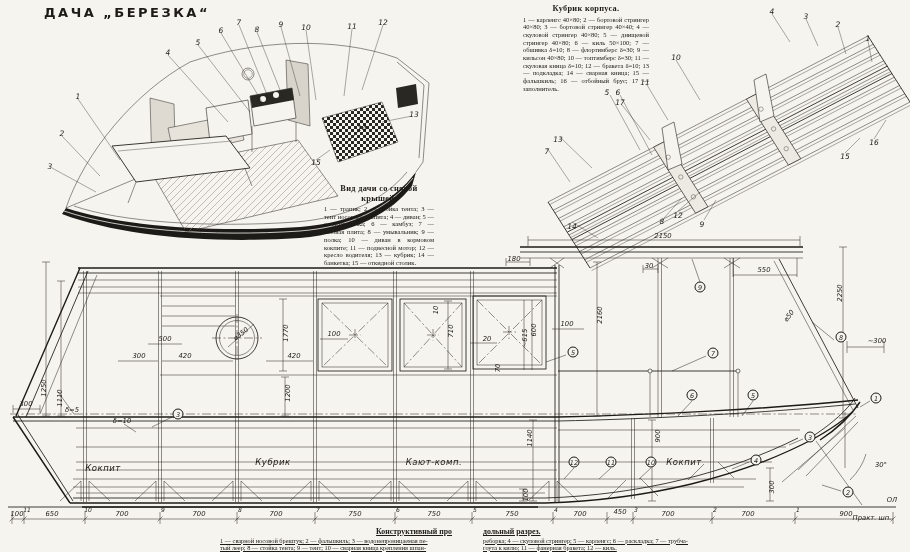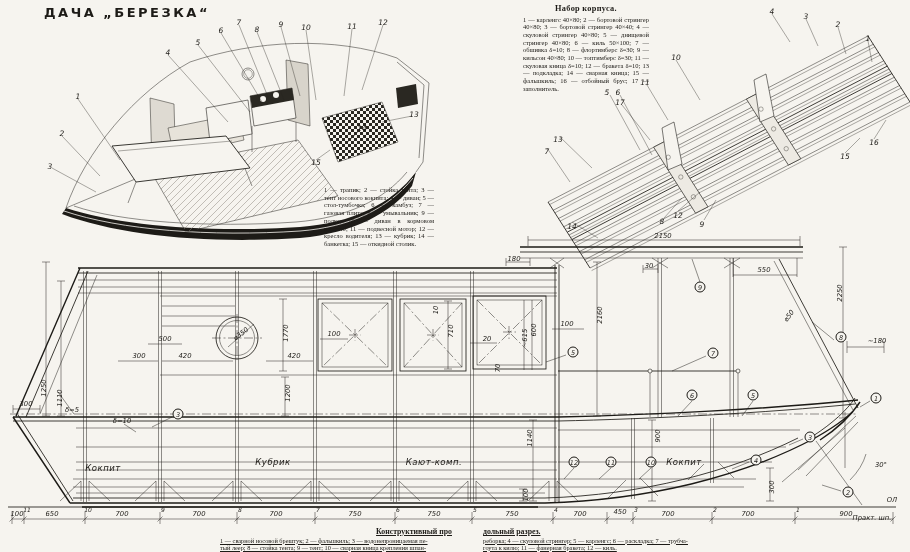--- a/index.html
+++ b/index.html
@@ -159,25 +159,26 @@
       </g>
       <path class="s3" id="frames-path" d="M83.5,271 V502 M86.5,271 V502 M158.5,271 V502 M161.5,271 V502 M235.5,271 V502 M238.5,271 V502 M313.5,271 V502 M316.5,271 V502 M393.5,271 V502 M396.5,271 V502 M470.5,271 V502 M473.5,271 V502 M631.5,418 V499 M634.5,418 V499 M710.5,418 V483 M713.5,418 V483 "></path>
       <path class="s3" id="knees-path" d="M60,501 L81,481 M81,481 V501 M89,481 V501 M89,481 L110,501 M135,501 L156,481 M156,481 V501 M164,481 V501 M164,481 L185,501 M212,501 L233,481 M233,481 V501 M241,481 V501 M241,481 L262,501 M290,501 L311,481 M311,481 V501 M319,481 V501 M319,481 L340,501 M370,501 L391,481 M391,481 V501 M399,481 V501 M399,481 L420,501 M447,501 L468,481 M468,481 V501 M476,481 V501 M476,481 L497,501 M528,501 L549,481 M549,481 V501 M557,481 V501 M557,481 L578,501 M608,498 L626,480 M640,478 L658,496 M688,480 L704,464 M718,462 L734,478 "></path>
       <path class="s3" id="chain-path" d="M12,519 H893 M12,512 V524 M9.5,521.5 L14.5,516.5 M24,512 V524 M21.5,521.5 L26.5,516.5 M85,512 V524 M82.5,521.5 L87.5,516.5 M160,512 V524 M157.5,521.5 L162.5,516.5 M237,512 V524 M234.5,521.5 L239.5,516.5 M315,512 V524 M312.5,521.5 L317.5,516.5 M395,512 V524 M392.5,521.5 L397.5,516.5 M472,512 V524 M469.5,521.5 L474.5,516.5 M553,512 V524 M550.5,521.5 L555.5,516.5 M607,512 V524 M604.5,521.5 L609.5,516.5 M633,512 V524 M630.5,521.5 L635.5,516.5 M712,512 V524 M709.5,521.5 L714.5,516.5 M795,512 V524 M792.5,521.5 L797.5,516.5 M893,512 V524 M890.5,521.5 L895.5,516.5 "></path>
     </g>
   </svg>
 
   <div class="pgtitle">ДАЧА „БЕРЕЗКА“</div>
 
   <div class="cap cutaway-cap">
+    <div class="cap-t">Вид дачи со снятой крышей.</div>
     <div class="cap-b">1 — трапик; 2 — стойка тента; 3 — тент носового кокпита; 4 — диван; 5 — стол-тумбочка; 6 — камбуз; 7 — газовая плита; 8 — умывальник; 9 — полка; 10 — диван в кормовом кокпите; 11 — подвесной мотор; 12 — кресло водителя; 13 — кубрик; 14 — банкетка; 15 — откидной столик.</div>
   </div>
 
   <div class="cap framing-cap">
-    <div class="cap-t">Набор корпуса.</div>
+    <div class="cap-t">Кубрик корпуса.</div>
     <div class="cap-b">1 — карленгс 40×80; 2 — бортовой стрингер 40×80; 3 — бортовой стрингер 40×40; 4 — скуловой стрингер 40×80; 5 — днищевой стрингер 40×80; 6 — киль 50×100; 7 — обшивка δ=10; 8 — флортимберс δ=30; 9 — кильсон 40×80; 10 — топтимберс δ=30; 11 — скуловая кница δ=10; 12 — бракета δ=10; 13 — подкладка; 14 — сварная кница; 15 — фальшкиль; 16 — отбойный брус; 17 — заполнитель.</div>
   </div>
 
   <div class="cap2 l">
     <div class="t">Конструктивный про</div>
     <div class="ln">1 — сварной носовой брештук; 2 — фальшкиль; 3 — водонепроницаемая пе-</div>
     <div class="ln">тый леер; 8 — стойка тента; 9 — тент; 10 — сварная кница крепления шпан-</div>
   </div>
 
   <div class="cap2 r">
@@ -220,21 +221,21 @@
       <span class="lbl" style="left: 525px; top: 338px; transform: translate(-50%, -50%) rotate(-90deg);">~615</span>
       <span class="lbl" style="left: 534px; top: 330px; transform: translate(-50%, -50%) rotate(-90deg);">600</span>
       <span class="lbl" style="left: 567px; top: 324px; transform: translate(-50%, -50%);">100</span>
       <span class="lbl" style="left: 600px; top: 315px; transform: translate(-50%, -50%) rotate(-90deg);">2160</span>
       <span class="lbl" style="left: 514px; top: 259px; transform: translate(-50%, -50%);">180</span>
       <span class="lbl" style="left: 663px; top: 236px; transform: translate(-50%, -50%);">2150</span>
       <span class="lbl" style="left: 649px; top: 266px; transform: translate(-50%, -50%);">30</span>
       <span class="lbl" style="left: 764px; top: 270px; transform: translate(-50%, -50%);">550</span>
       <span class="lbl" style="left: 840px; top: 293px; transform: translate(-50%, -50%) rotate(-90deg);">2250</span>
       <span class="lbl" style="left: 789px; top: 316px; transform: translate(-50%, -50%) rotate(-52deg);">⌀50</span>
-      <span class="lbl" style="left: 877px; top: 341px; transform: translate(-50%, -50%);">~180</span>
+      <span class="lbl" style="left: 877px; top: 341px; transform: translate(-50%, -50%);">~300</span>
       <span class="lbl" style="left: 658px; top: 436px; transform: translate(-50%, -50%) rotate(-90deg);">900</span>
       <span class="lbl" style="left: 530px; top: 438px; transform: translate(-50%, -50%) rotate(-90deg);">1140</span>
       <span class="lbl" style="left: 772px; top: 487px; transform: translate(-50%, -50%) rotate(-90deg);">300</span>
       <span class="lbl" style="left: 526px; top: 495px; transform: translate(-50%, -50%) rotate(-90deg);">100</span>
       <span class="lbl" style="left: 881px; top: 465px; transform: translate(-50%, -50%);">30°</span>
       <span class="lbl" style="left: 892px; top: 500px; transform: translate(-50%, -50%);">ОЛ</span>
       <span class="lbl" style="left: 872px; top: 486px; transform: translate(-50%, -50%); margin-top: 32px;">Практ. шп.</span>
       <span class="lbl fno" style="left: 27px; top: 509px; transform: translate(-50%, -50%);">11</span>
       <span class="lbl fno" style="left: 88px; top: 509px; transform: translate(-50%, -50%);">10</span>
       <span class="lbl fno" style="left: 163px; top: 509px; transform: translate(-50%, -50%);">9</span>

